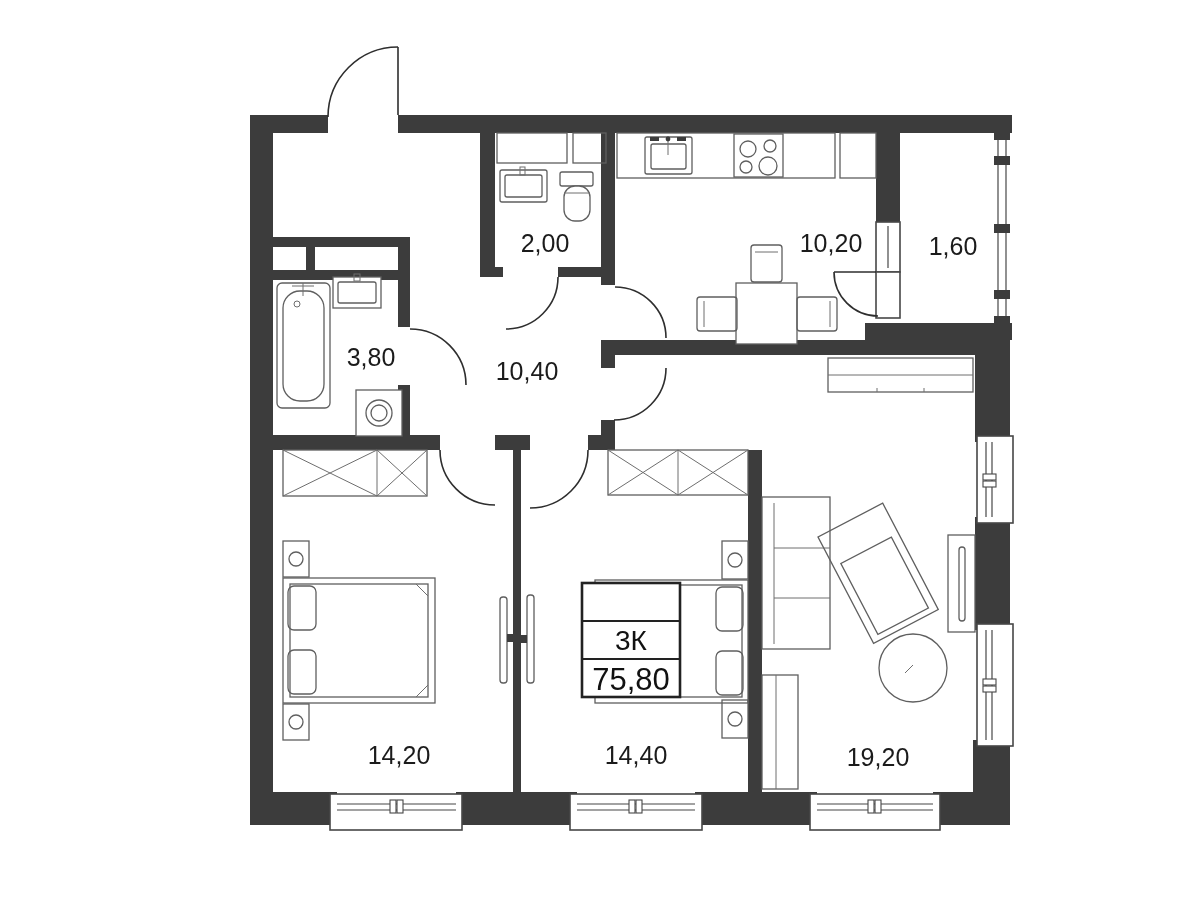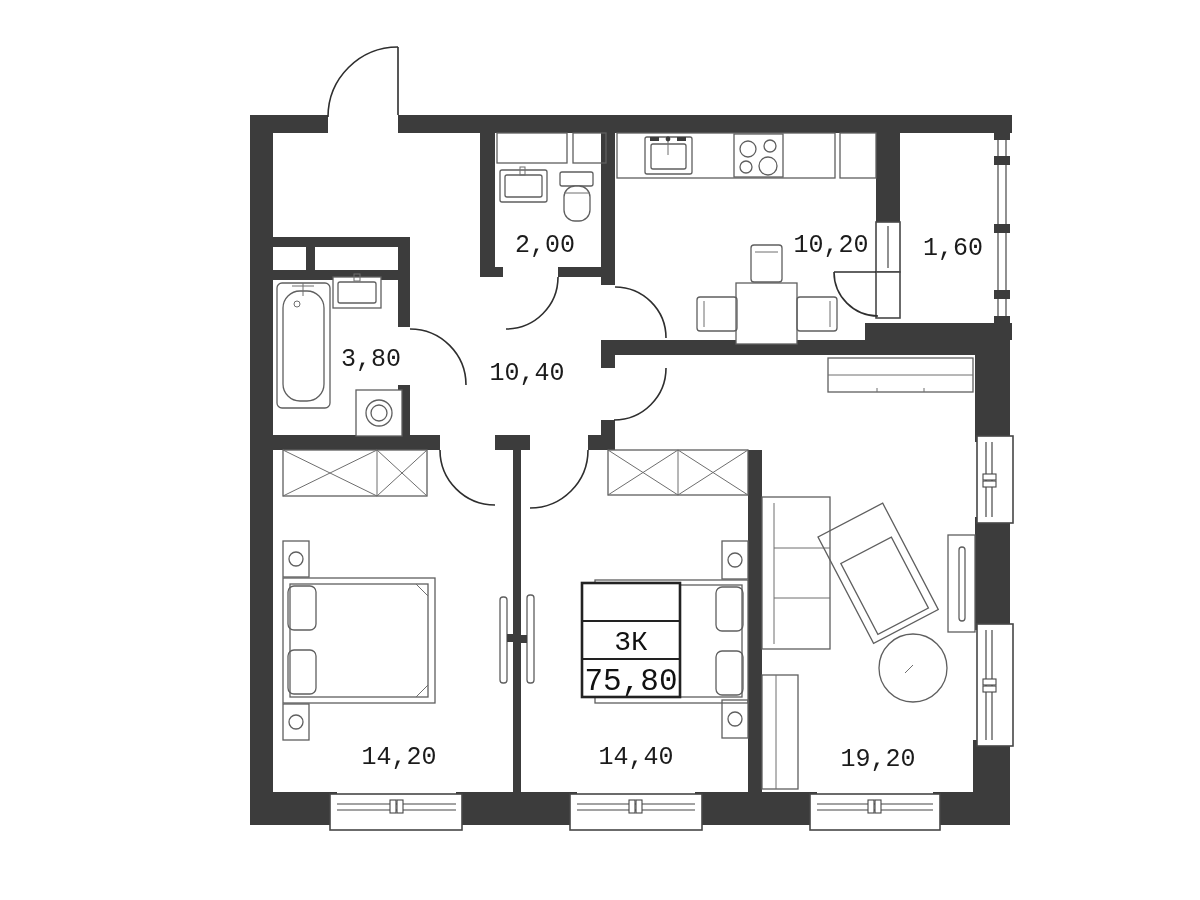--- a/index.html
+++ b/index.html
@@ -1,17 +1,17 @@
 <!DOCTYPE html>
 <html><head>
 <meta charset="utf-8">
 <style>
   html,body{margin:0;padding:0;background:#ffffff;}
   .canvas{position:relative;width:1092px;height:900px;background:#ffffff;overflow:hidden;
-          font-family:Liberation Mono, monospace;}
+          font-family:Liberation Sans, sans-serif;}
   svg{display:block;}
   .wall{fill:#3c3c3c;stroke:none;}
   .furn{fill:#ffffff;stroke:#5f5f5f;stroke-width:1.3;}
   .furn-n{fill:none;stroke:#5f5f5f;stroke-width:1.3;}
   .thin{fill:none;stroke:#6e6e6e;stroke-width:1;}
   .door{fill:none;stroke:#2e2e2e;stroke-width:1.6;}
   .winframe{fill:#ffffff;stroke:#474747;stroke-width:1.6;}
   .winline{fill:none;stroke:#474747;stroke-width:1.2;}
   .mull{fill:#ffffff;stroke:#474747;stroke-width:1.1;}
   .tick{fill:#3c3c3c;}

